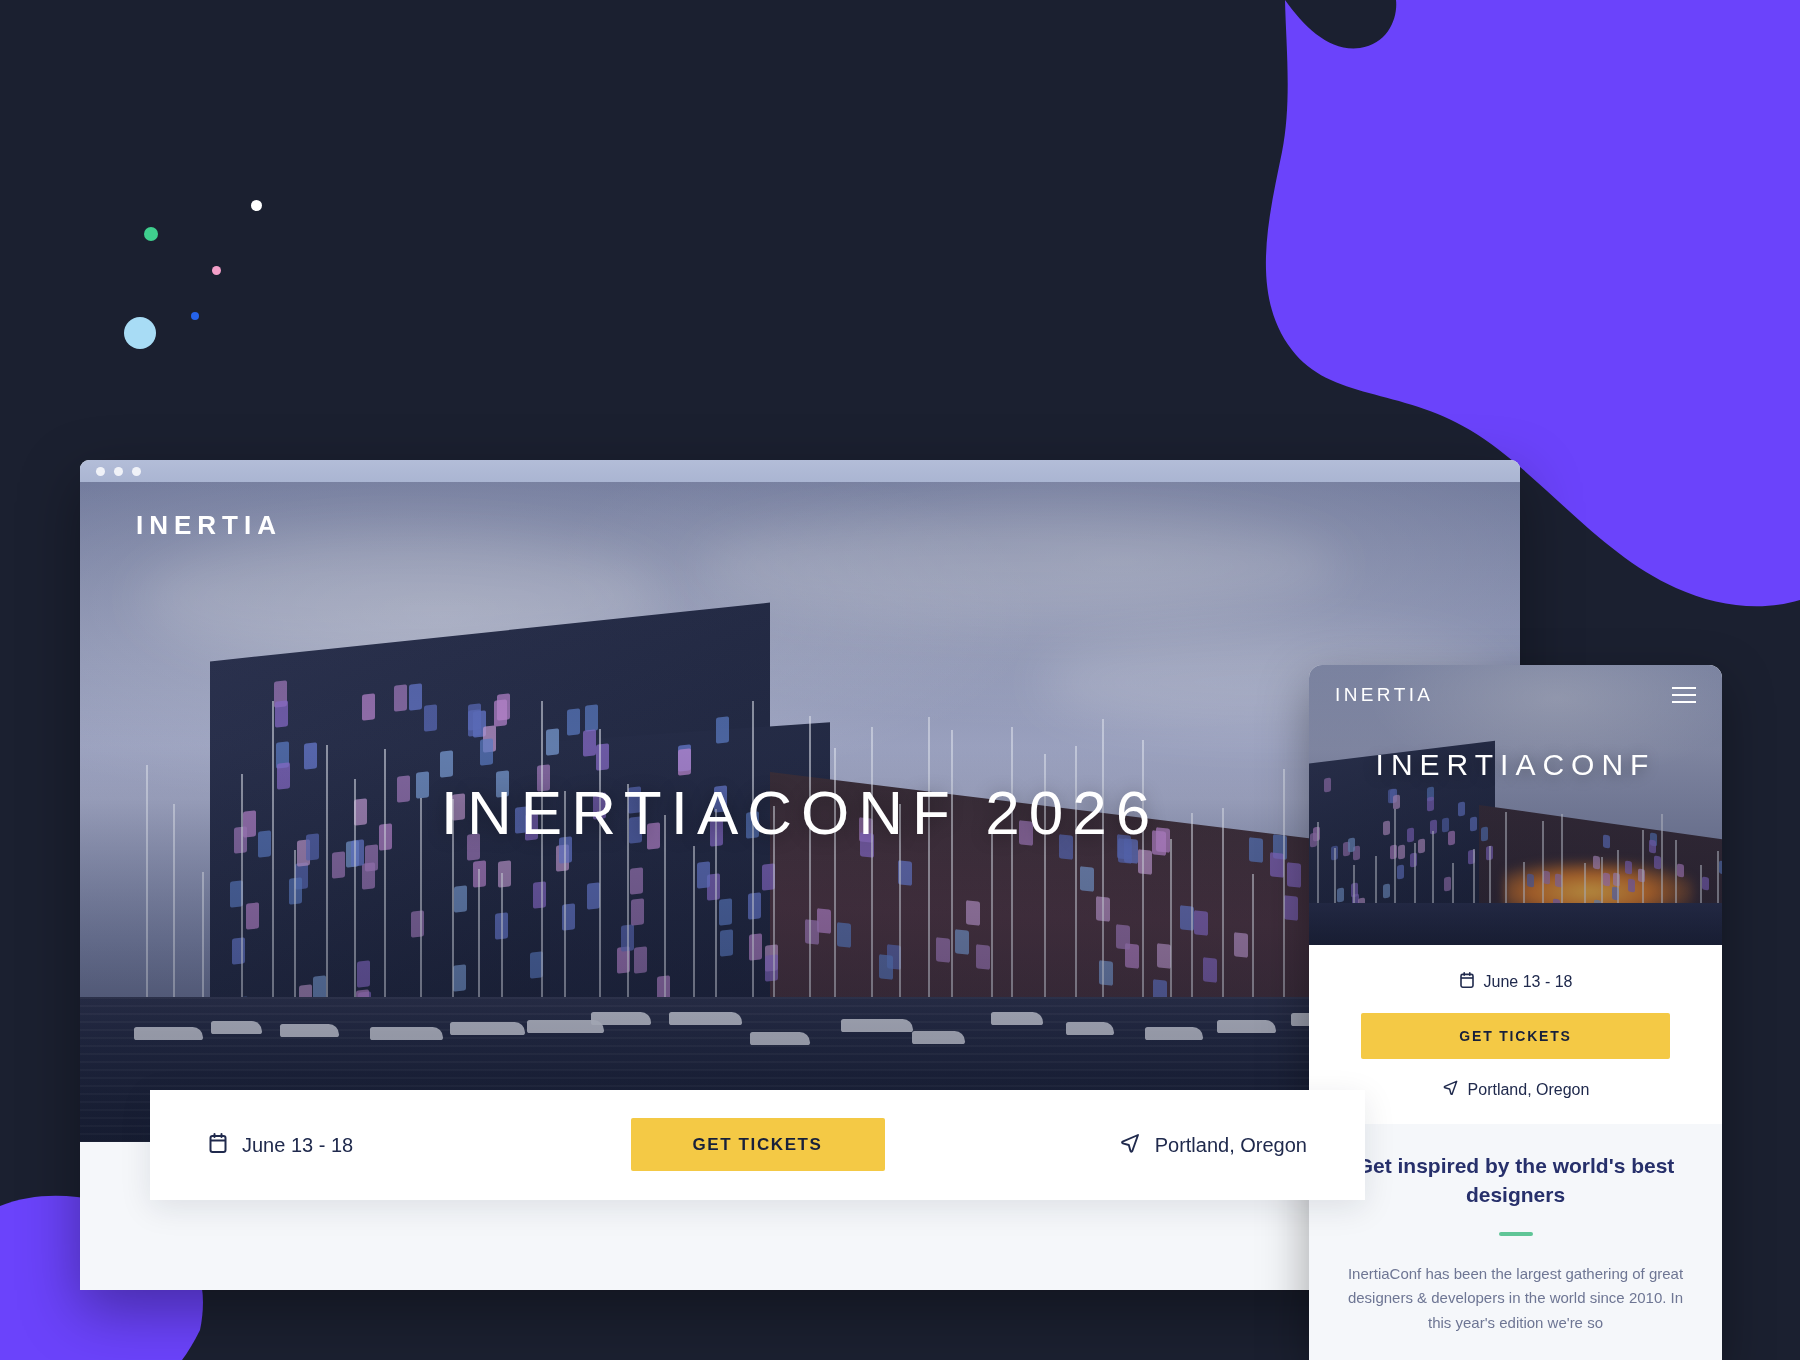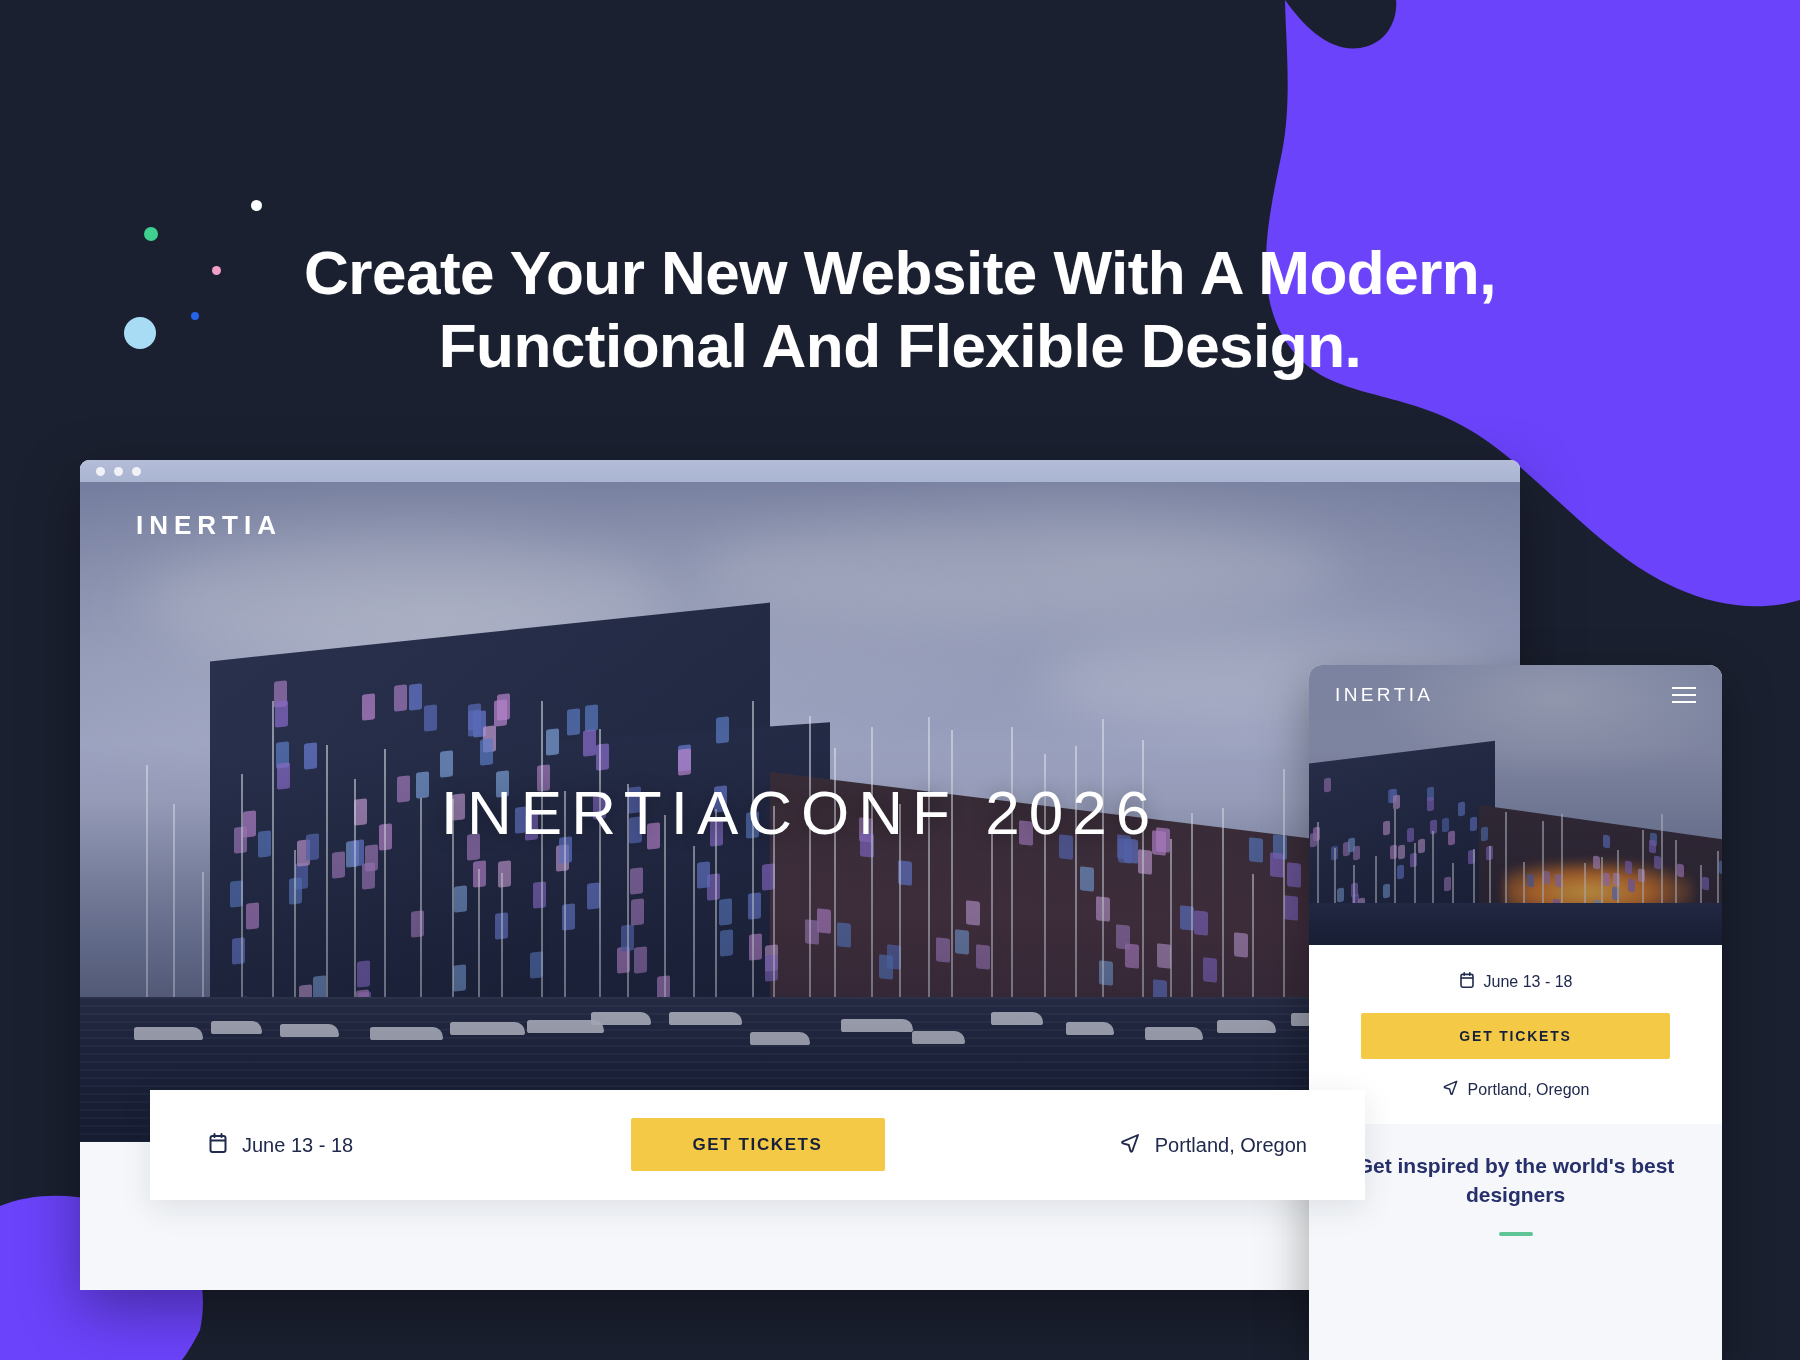--- a/index.html
+++ b/index.html
@@ -274,24 +274,20 @@
          C194 1342 188 1352 182 1360 L0 1360 Z"></path>
   </svg>
 
   <span class="dot dot-white"></span>
   <span class="dot dot-green"></span>
   <span class="dot dot-pink"></span>
   <span class="dot dot-blue"></span>
   <span class="dot dot-cyan"></span>
 
 
-  <h1 class="headline">
-    <span class="l1">Create Your New Website With A Modern,</span>
-    <span class="l2">Functional And Flexible Design.</span>
-  </h1>
 
   <div class="browser">
 
     <div class="browser-bar">
       <span class="chrome-dot"></span>
       <span class="chrome-dot"></span>
       <span class="chrome-dot"></span>
     </div>
 
     <div class="hero">
@@ -698,20 +694,21 @@
       <div class="m-nav">
         <div class="m-logo">INERTIA</div>
         <div class="m-burger">
             <i></i>
             <i></i>
             <i></i>
           </div>
       </div>
 
       <div class="m-title">
+        <div>INERTIACONF</div>
       </div>
     </div>
 
     <div class="m-booking">
       <div class="m-date">
         <span class="ico">
           <svg width="16" height="18" viewBox="0 0 20 22" fill="none">
             <rect x="2.5" y="4" width="15" height="16" rx="2" stroke="#202A4D" stroke-width="2"></rect>
             <path d="M2.5 8.5h15" stroke="#202A4D" stroke-width="2"></path>
             <path d="M6.5 2v3M13.5 2v3" stroke="#202A4D" stroke-width="2" stroke-linecap="round"></path>
@@ -730,16 +727,17 @@
             <path d="M19 3L3.6 9.6c-.8.35-.72 1.5.12 1.73l6.1 1.68 1.68 6.1c.23.84 1.38.92 1.73.12L19 3z" stroke="#202A4D" stroke-width="1.9" stroke-linejoin="round"></path>
           </svg>
         </span>
         <span>Portland, Oregon</span>
       </div>
     </div>
 
     <div class="m-section">
       <h2 class="m-h2">Get inspired by the world's best designers</h2>
       <div class="m-rule"></div>
+      <p class="m-p">InertiaConf has been the largest gathering of great designers &amp; developers in the world since 2010. In this year's edition we're so</p>
     </div>
   </div>
 
 </div>
 
 </body></html>

